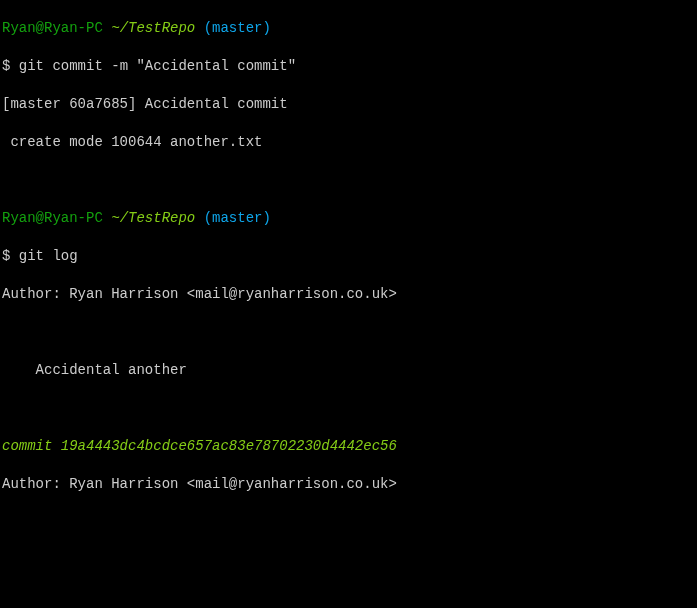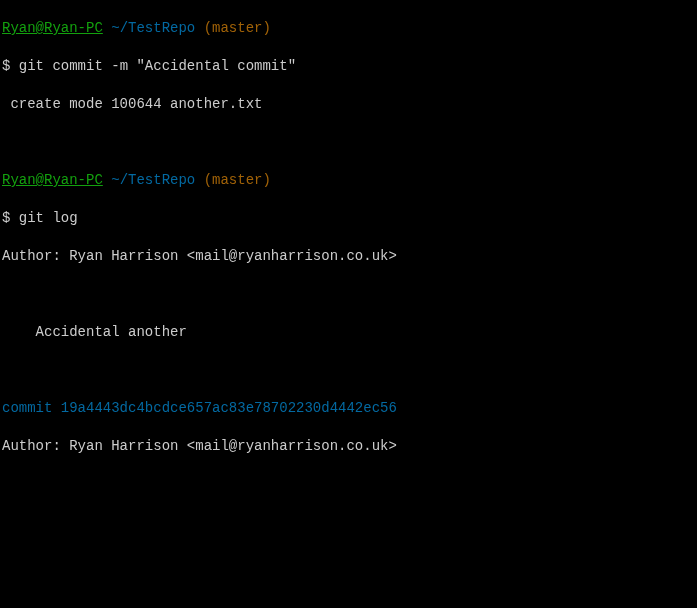--- a/index.html
+++ b/index.html
@@ -11,31 +11,32 @@
     font-size: 14px;
     line-height: 19px;
     width: 697px;
     height: 608px;
     overflow: hidden;
   }
   .terminal {
     padding: 0px 2px;
     white-space: pre;
   }
-  .green { color: #13a10e; text-decoration: underline; }
-  .yellow { color: #0369a1; }
-  .cyan { color: #a16207; }
+  .green { color: #13a10e; }
+  .yellow { color: #84cc16; font-style: italic; }
+  .cyan { color: #0ea5e9; }
   .white { color: #cccccc; }
 </style>
 </head>
 <body>
 
 <div class="terminal">
 <div><span class="green">Ryan@Ryan-PC</span><span class="yellow"> ~/TestRepo</span><span class="cyan"> (master)</span></div>
 <div><span class="white">$ </span><span class="white">git commit -m "Accidental commit"</span></div>
+<div class="white">[master 60a7685] Accidental commit</div>
 <div class="white"> create mode 100644 another.txt</div>
 <div>&nbsp;</div>
 <div><span class="green">Ryan@Ryan-PC</span><span class="yellow"> ~/TestRepo</span><span class="cyan"> (master)</span></div>
 <div><span class="white">$ </span><span class="white">git log</span></div>
 <div class="white">Author: Ryan Harrison &lt;mail@ryanharrison.co.uk&gt;</div>
 <div>&nbsp;</div>
 <div class="white">    Accidental another</div>
 <div>&nbsp;</div>
 <div class="yellow">commit 19a4443dc4bcdce657ac83e78702230d4442ec56</div>
 <div class="white">Author: Ryan Harrison &lt;mail@ryanharrison.co.uk&gt;</div>

